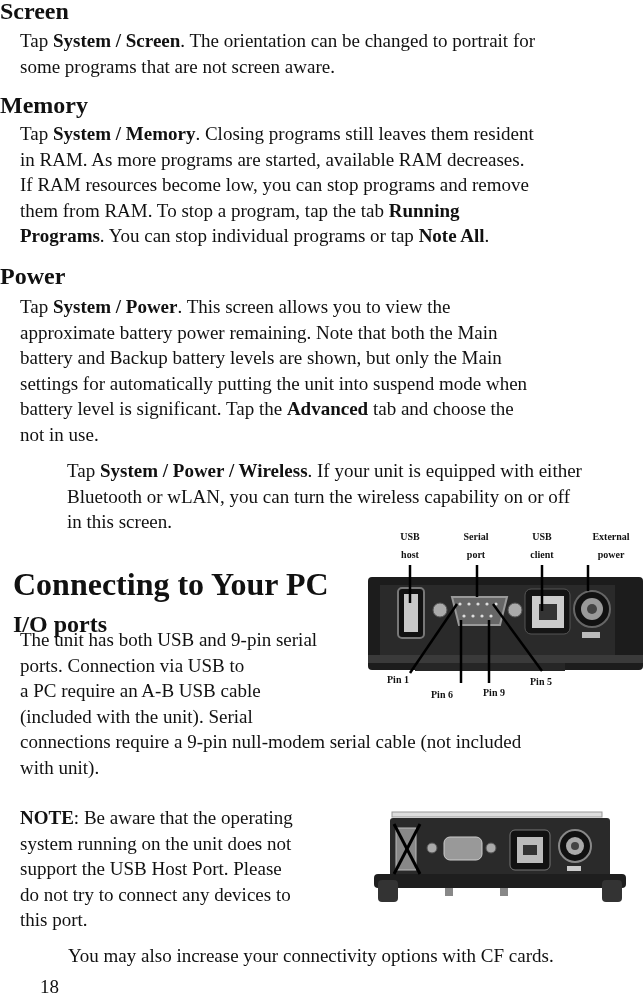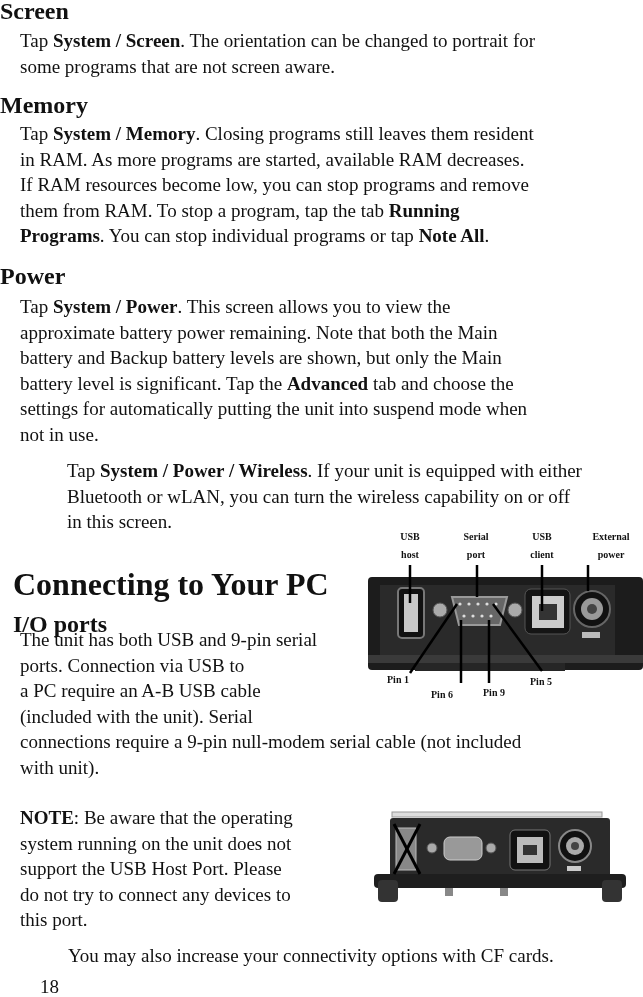--- a/index.html
+++ b/index.html
@@ -31,22 +31,22 @@
   <span class="line"><span>If RAM resources become low, you can stop programs and remove</span></span>
   <span class="line"><span>them from RAM. To stop a program, tap the tab </span><b>Running</b></span>
   <span class="line"><b>Programs</b><span>. You can stop individual programs or tap </span><b>Note All</b><span>.</span></span>
 </div>
 
 <h2 class="sec" style="top:263px;">Power</h2>
 <div class="para" style="top:294px;">
   <span class="line"><span>Tap </span><b>System / Power</b><span>. This screen allows you to view the</span></span>
   <span class="line"><span>approximate battery power remaining. Note that both the Main</span></span>
   <span class="line"><span>battery and Backup battery levels are shown, but only the Main</span></span>
+  <span class="line"><span>settings for automatically putting the unit into suspend mode when</span></span>
   <span class="line"><span>battery level is significant. Tap the </span><b>Advanced</b><span> tab and choose the</span></span>
-  <span class="line"><span>settings for automatically putting the unit into suspend mode when</span></span>
   <span class="line"><span>not in use.</span></span>
 </div>
 <div class="para" style="top:458px;margin-left:47px;">
   <span class="line"><span>Tap </span><b>System / Power / Wireless</b><span>. If your unit is equipped with either</span></span>
   <span class="line"><span>Bluetooth or wLAN, you can turn the wireless capability on or off</span></span>
   <span class="line"><span>in this screen.</span></span>
 </div>
 
 <h1 class="chap" style="top:567px;padding-left:13px;">Connecting to Your PC</h1>
 <h3 class="sub" style="top:598px;">I/O ports</h3>

